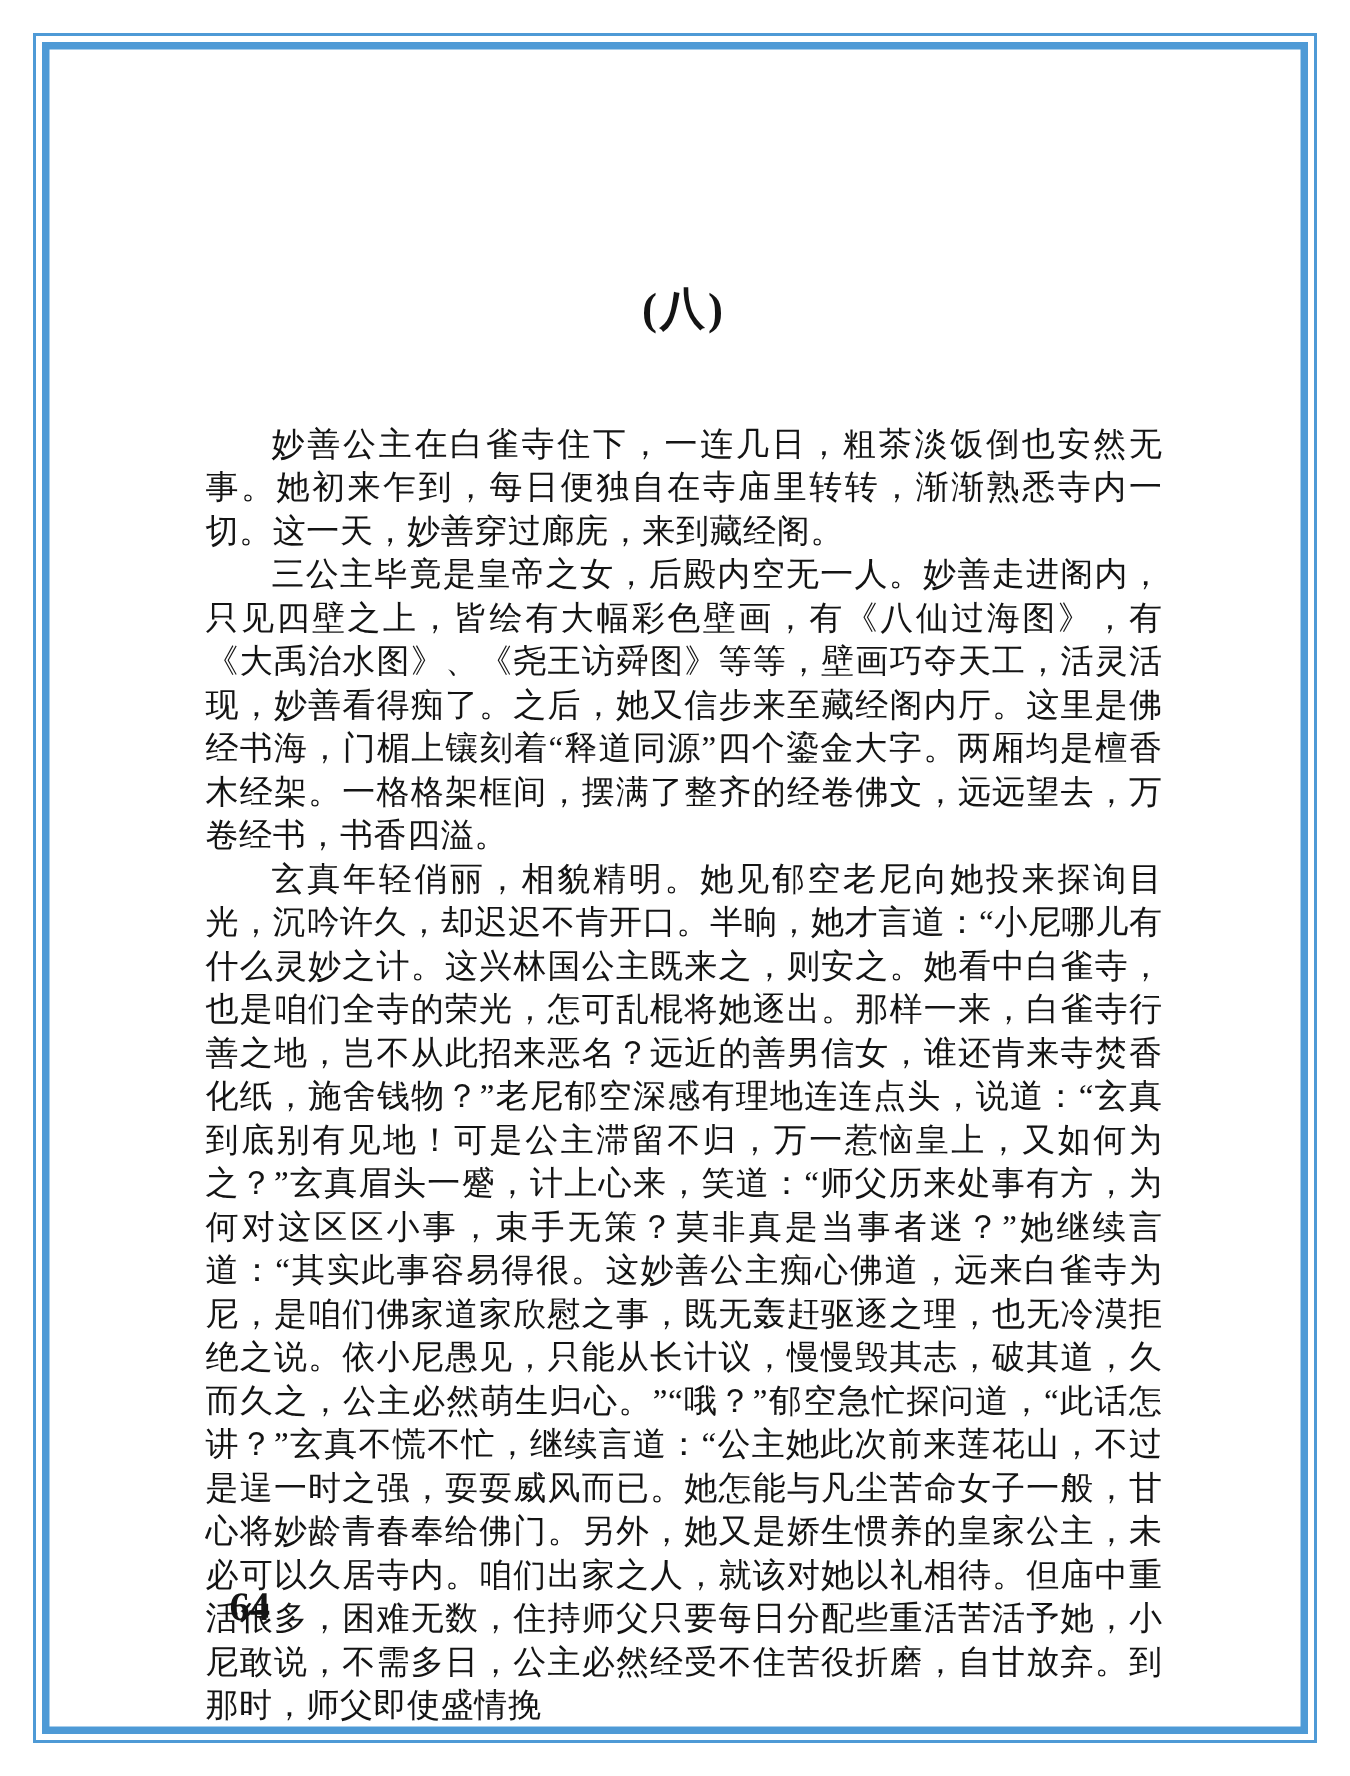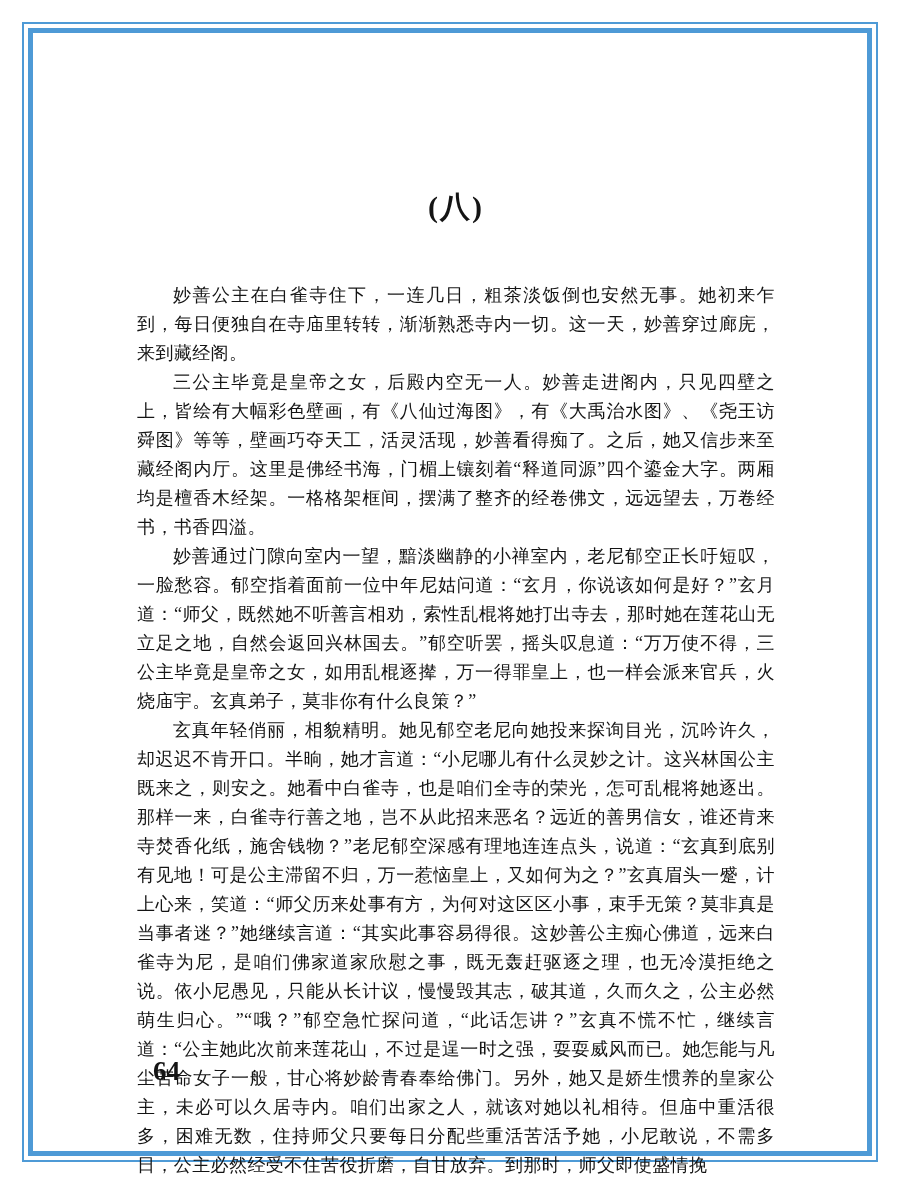--- a/index.html
+++ b/index.html
@@ -39,21 +39,21 @@
     text-align: center;
     font-size: 30px;
     font-weight: bold;
     letter-spacing: 2px;
     line-height: 44px;
     margin: 0 0 52px 0;
   }
   .body-text p {
     margin: 0;
     text-indent: 2em;
-    font-size: 18px;
+    font-size: 22px;
     line-height: 29px;
     text-align: justify;
     letter-spacing: 0.4px;
   }
   .page-number {
     position: absolute;
     left: 153px;
     top: 1056px;
     font-size: 27px;
     font-weight: 700;
@@ -66,19 +66,18 @@
 <div class="page">
   <div class="frame-outer"></div>
   <div class="frame-inner"></div>
 
   <div class="content">
     <h1 class="chapter-title">(八)</h1>
 
     <div class="body-text">
       <p>妙善公主在白雀寺住下，一连几日，粗茶淡饭倒也安然无事。她初来乍到，每日便独自在寺庙里转转，渐渐熟悉寺内一切。这一天，妙善穿过廊庑，来到藏经阁。</p>
       <p>三公主毕竟是皇帝之女，后殿内空无一人。妙善走进阁内，只见四壁之上，皆绘有大幅彩色壁画，有《八仙过海图》，有《大禹治水图》、《尧王访舜图》等等，壁画巧夺天工，活灵活现，妙善看得痴了。之后，她又信步来至藏经阁内厅。这里是佛经书海，门楣上镶刻着“释道同源”四个鎏金大字。两厢均是檀香木经架。一格格架框间，摆满了整齐的经卷佛文，远远望去，万卷经书，书香四溢。</p>
-      <p>妙善通过门隙向室内一望，黯淡幽静的小禅室内，老尼郁空正长吁短叹，一脸愁容。郁空指着面前一位中年尼姑问道：“玄月，你说该如何是好？”玄月道：“师父，既然她不听善言相劝，索性乱棍将她打出寺去，那时她在莲花山无立足之地，自然会返回兴林国去。”郁空听罢，摇头叹息道：“万万使不得，三公主毕竟是皇帝之女，如用乱棍逐撵，万一得罪皇上，也一样会派来官兵，火烧庙宇。玄真弟子，莫非你有什么良策？”</p>
       <p>玄真年轻俏丽，相貌精明。她见郁空老尼向她投来探询目光，沉吟许久，却迟迟不肯开口。半晌，她才言道：“小尼哪儿有什么灵妙之计。这兴林国公主既来之，则安之。她看中白雀寺，也是咱们全寺的荣光，怎可乱棍将她逐出。那样一来，白雀寺行善之地，岂不从此招来恶名？远近的善男信女，谁还肯来寺焚香化纸，施舍钱物？”老尼郁空深感有理地连连点头，说道：“玄真到底别有见地！可是公主滞留不归，万一惹恼皇上，又如何为之？”玄真眉头一蹙，计上心来，笑道：“师父历来处事有方，为何对这区区小事，束手无策？莫非真是当事者迷？”她继续言道：“其实此事容易得很。这妙善公主痴心佛道，远来白雀寺为尼，是咱们佛家道家欣慰之事，既无轰赶驱逐之理，也无冷漠拒绝之说。依小尼愚见，只能从长计议，慢慢毁其志，破其道，久而久之，公主必然萌生归心。”“哦？”郁空急忙探问道，“此话怎讲？”玄真不慌不忙，继续言道：“公主她此次前来莲花山，不过是逞一时之强，耍耍威风而已。她怎能与凡尘苦命女子一般，甘心将妙龄青春奉给佛门。另外，她又是娇生惯养的皇家公主，未必可以久居寺内。咱们出家之人，就该对她以礼相待。但庙中重活很多，困难无数，住持师父只要每日分配些重活苦活予她，小尼敢说，不需多日，公主必然经受不住苦役折磨，自甘放弃。到那时，师父即使盛情挽</p>
     </div>
   </div>
 
   <div class="page-number">64</div>
 </div>
 
 </body></html>

